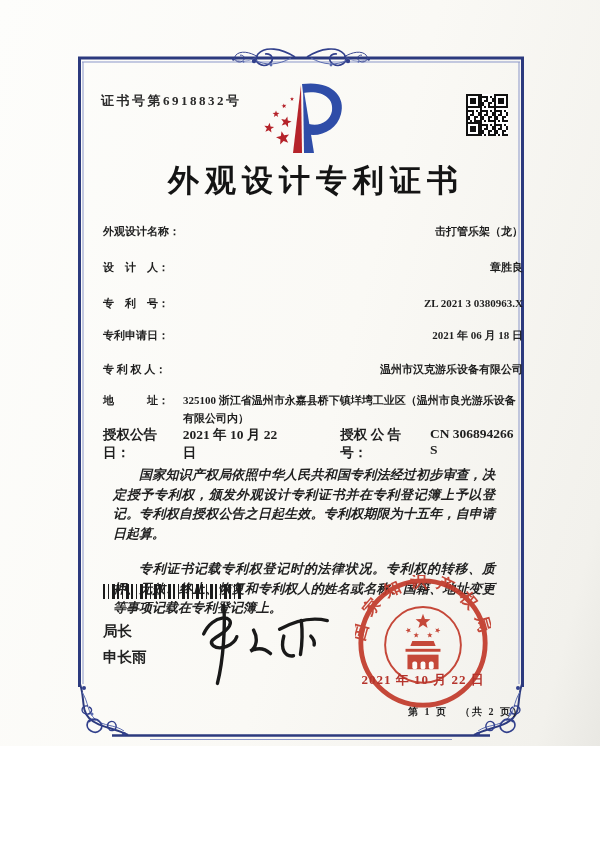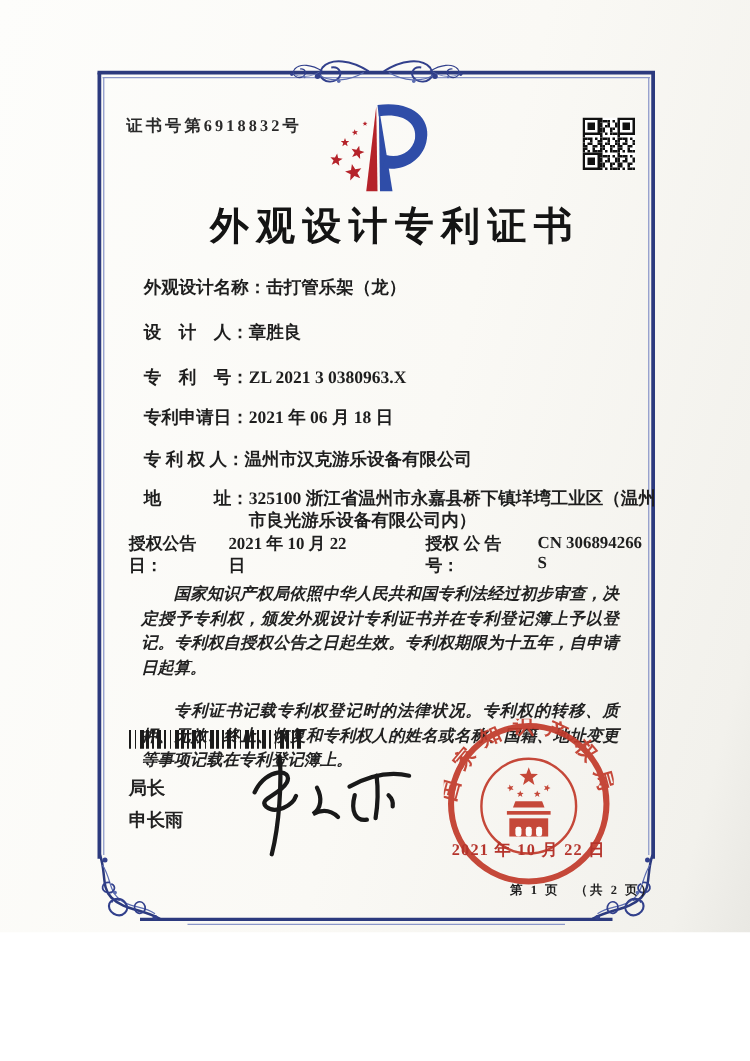--- a/index.html
+++ b/index.html
@@ -9,21 +9,21 @@
     font-family:"Liberation Serif","DejaVu Serif",serif;color:#1e1e1e;
   }
   .abs{position:absolute;}
   
   .cert-no{left:101px;top:92px;font-size:13px;letter-spacing:2.5px;font-weight:600;color:#2a2a2a;}
   .qr{left:466px;top:94px;width:42px;height:42px;}
   .logo{left:243px;top:80px;}
   .title{left:0;top:160px;width:600px;text-align:center;font-size:31px;font-weight:700;
          letter-spacing:6px;color:#141414;padding-left:16px;}
   
-  .field{left:115px;width:420px;font-size:14px;line-height:18px;display:flex;}
+  .field{left:103px;width:420px;font-size:11px;line-height:18px;display:flex;justify-content:space-between;}
   .field .lab{flex:0 0 auto;font-weight:600;white-space:pre;}
   .field .val{flex:0 1 auto;font-weight:600;}
   .addr-val{width:340px;}
   .grant{left:103px;top:426px;width:420px;font-size:13.5px;font-weight:700;display:flex;}
   .grant .g2{margin-left:48px;}
   
   .legal{left:97px;top:449px;width:414px;font-size:13px;line-height:19.5px;
          font-style:italic;font-weight:600;color:#222;text-align:justify;}
   .legal p{margin:16px;text-indent:2em;}
   

